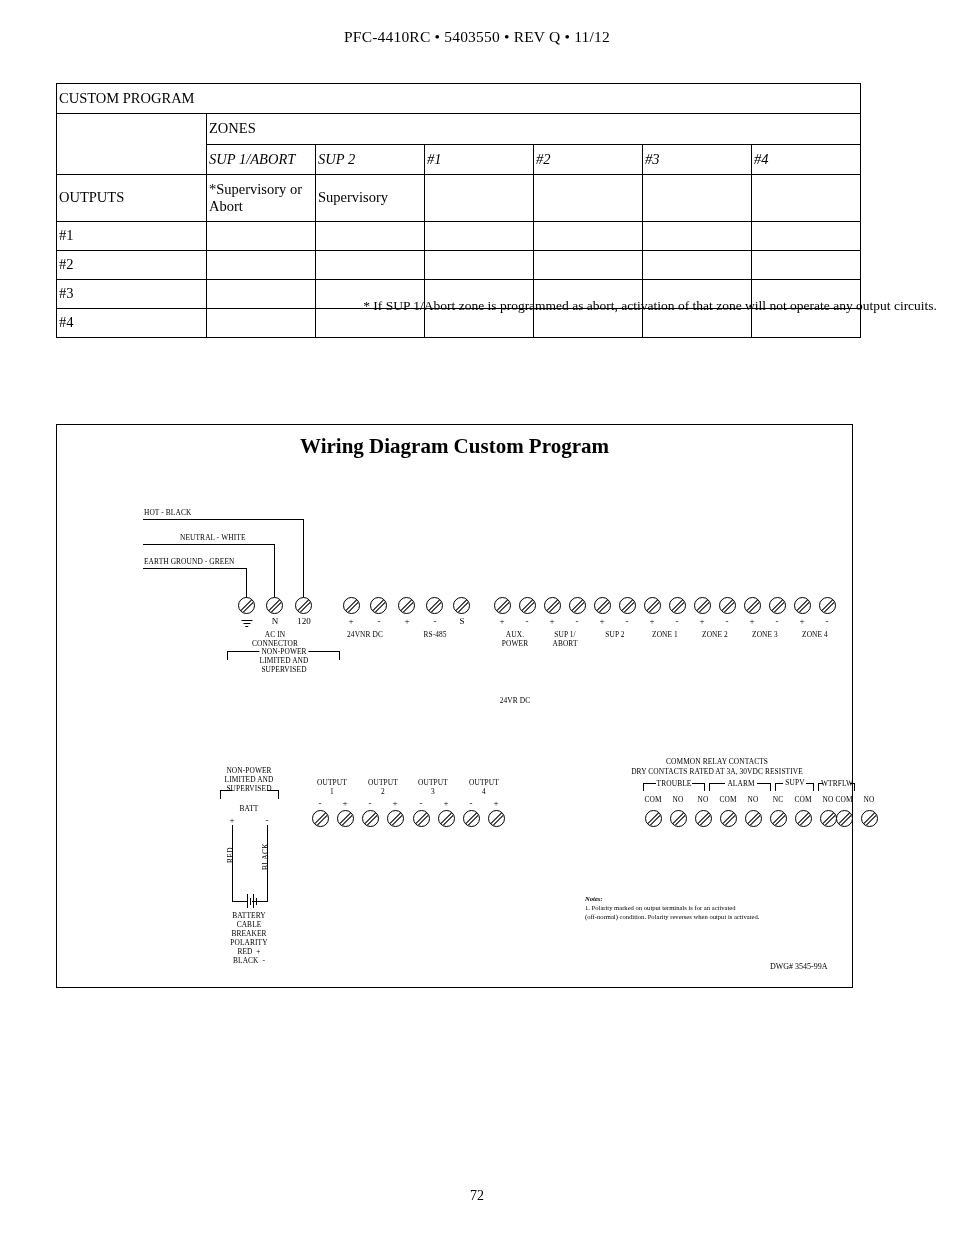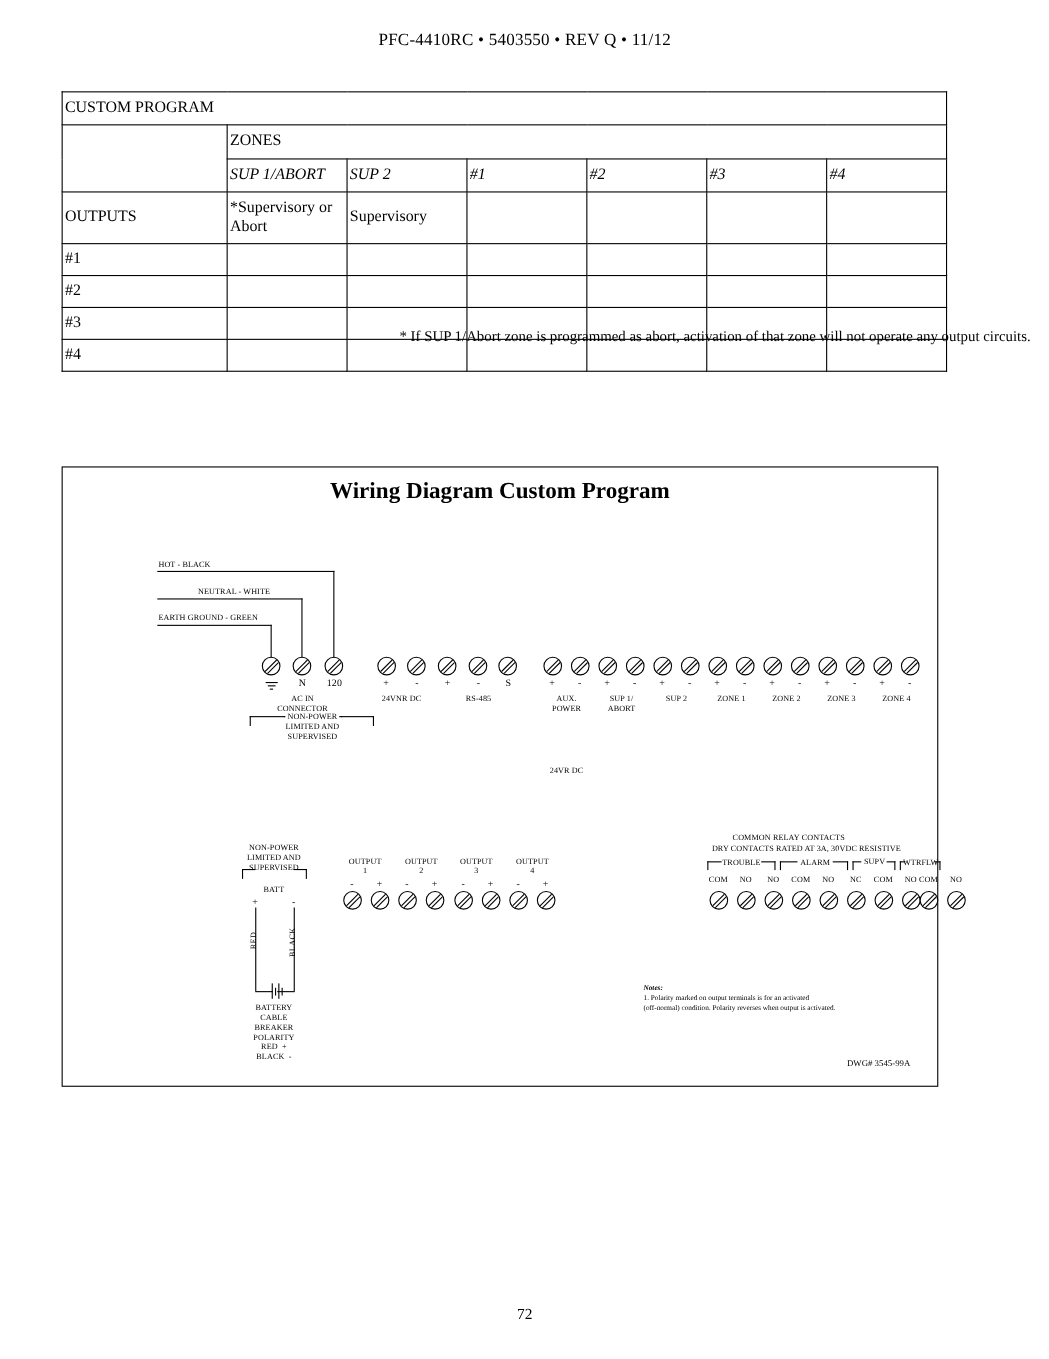--- a/index.html
+++ b/index.html
@@ -416,21 +416,21 @@
   <div class="screw" style="left:255px; top:385px;"></div>
   <div class="screw" style="left:280px; top:385px;"></div>
   <div class="screw" style="left:305px; top:385px;"></div>
   <div class="screw" style="left:330px; top:385px;"></div>
   <div class="screw" style="left:356px; top:385px;"></div>
   <div class="screw" style="left:381px; top:385px;"></div>
   <div class="screw" style="left:406px; top:385px;"></div>
   <div class="screw" style="left:431px; top:385px;"></div>
 
   <div class="dt c" style="left:660px; top:332px;">COMMON RELAY CONTACTS</div>
-  <div class="dt c" style="left:676px; top:342px;">DRY CONTACTS RATED AT 3A, 30VDC RESISTIVE</div>
+  <div class="dt c" style="left:660px; top:342px;">DRY CONTACTS RATED AT 3A, 30VDC RESISTIVE</div>
 
   <div class="bracket-l" style="left:586px; top:358px; width:13px; height:8px;"></div>
   <div class="bracket-r" style="left:635px; top:358px; width:13px; height:8px;"></div>
   <div class="dt c" style="left:617px; top:354px;">TROUBLE</div>
 
   <div class="bracket-l" style="left:652px; top:358px; width:16px; height:8px;"></div>
   <div class="bracket-r" style="left:700px; top:358px; width:14px; height:8px;"></div>
   <div class="dt c" style="left:684px; top:354px;">ALARM</div>
 
   <div class="bracket-l" style="left:718px; top:358px; width:8px; height:8px;"></div>

